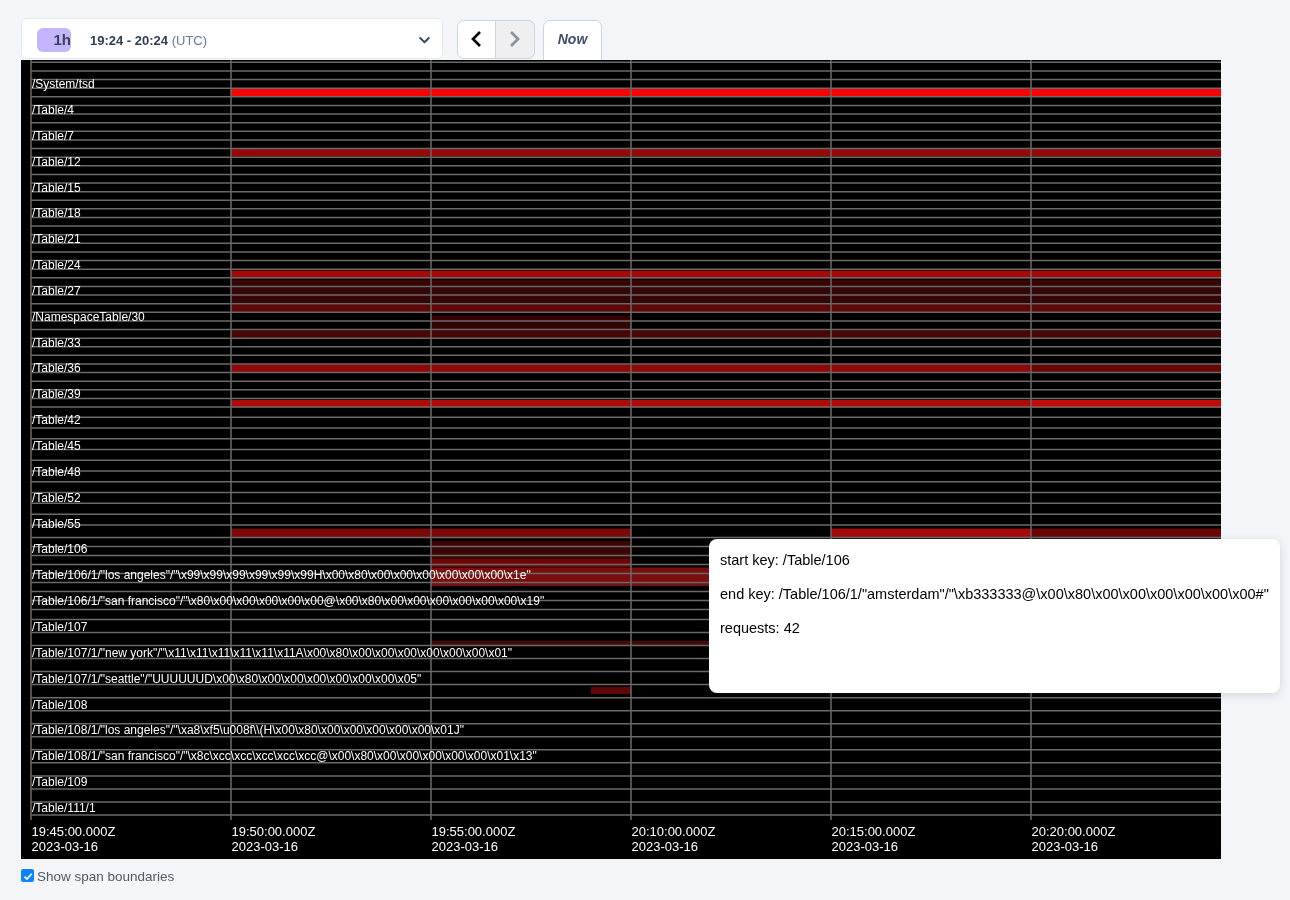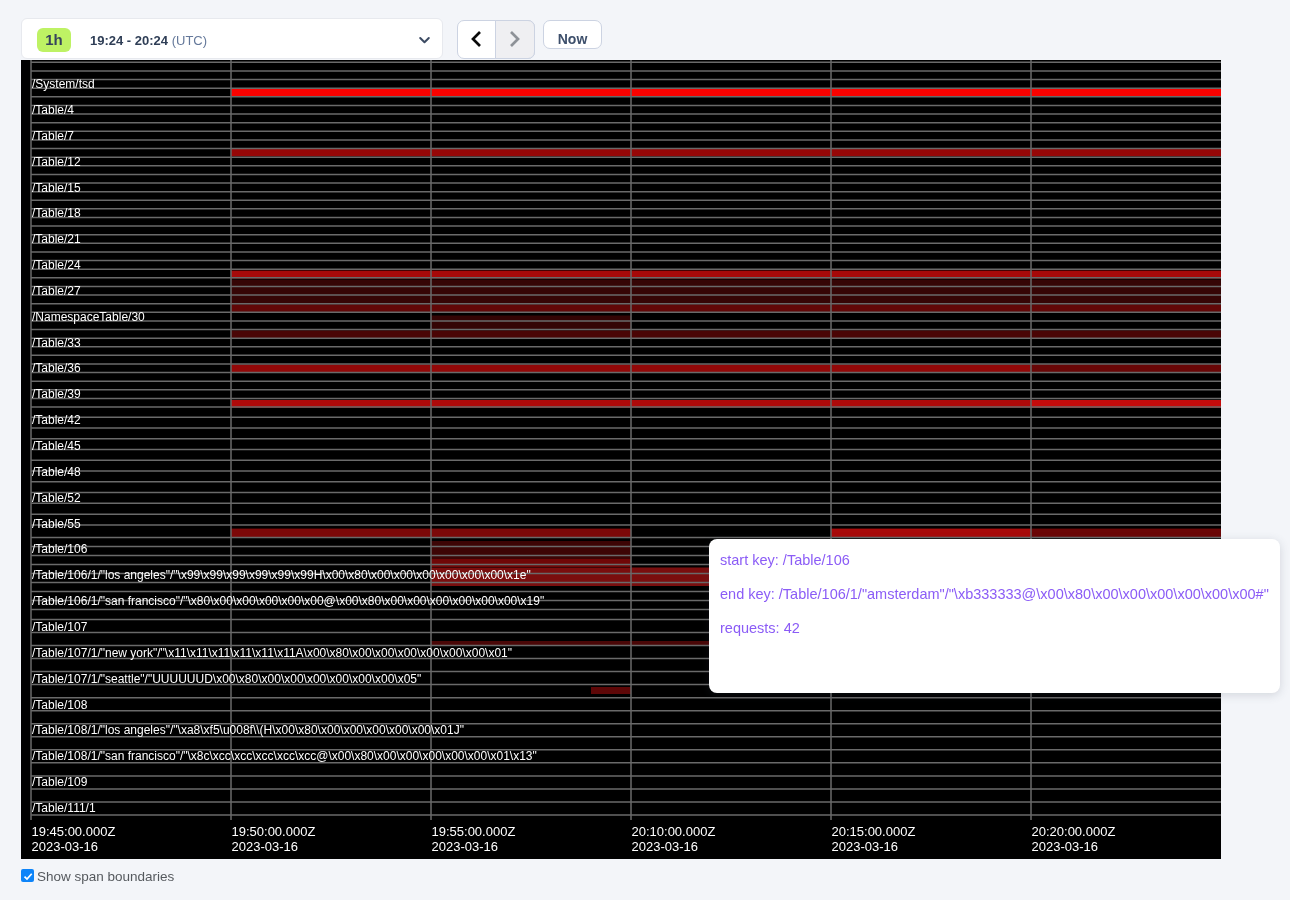--- a/index.html
+++ b/index.html
@@ -1,23 +1,23 @@
 <!DOCTYPE html>
 <html><head><meta charset="utf-8"><style>
 * { margin:0; padding:0; box-sizing:border-box; }
 html,body { width:1290px; height:900px; background:#f3f5f9; font-family:"Liberation Sans", sans-serif; overflow:hidden; }
 .abs { position:absolute; }
 #selbox { left:21px; top:18px; width:422px; height:41px; background:#fff; border:1px solid #e7e9ee; border-radius:6px; }
-#badge { left:37px; top:28px; width:34px; height:24px; background:#bef264; border-radius:6px; color:#36435c; font-weight:bold; font-size:15px; text-align:center; line-height:24px; }
+#badge { left:37px; top:28px; width:34px; height:24px; background:#c4b5fd; border-radius:6px; color:#36435c; font-weight:bold; font-size:15px; text-align:right; line-height:24px; }
 #trange { left:90px; top:32.5px; font-size:13px; font-weight:bold; color:#2f3e56; }
 #trange span { font-weight:normal; color:#64789a; }
 #grp { left:457px; top:20px; width:78px; height:39px; background:#fff; border:1px solid #ccd3e2; border-radius:7px; overflow:hidden; }
 #grpr { left:495px; top:20px; width:40px; height:39px; background:#efeff2; border:1px solid #ccd3e2; border-radius:0 7px 7px 0; }
-#nowbtn { left:543px; top:20px; width:59px; height:29px; background:#fff; border:1px solid #ccd3e2; border-radius:7px; color:#3d4f6b; font-weight:bold; font-size:14px; text-align:center; line-height:37px; }
-#tooltip { left:709px; top:539px; width:571px; height:154px; background:#fff; border-radius:8px; box-shadow:0 2px 10px rgba(60,70,90,.18); color:#8b5cf6; font-size:14.5px; padding:4px 0 18px 11px; }
+#nowbtn { left:543px; top:20px; width:59px; height:49px; background:#fff; border:1px solid #ccd3e2; border-radius:7px; color:#3d4f6b; font-weight:bold; font-size:14px; text-align:center; line-height:37px;font-style:italic; }
+#tooltip { left:709px; top:539px; width:571px; height:154px; background:#fff; border-radius:8px; box-shadow:0 2px 10px rgba(60,70,90,.18); color:#000000; font-size:14.5px; padding:4px 0 18px 11px; }
 .ttl { height:34px; line-height:34px; white-space:pre; }
 #cb { left:21px; top:869px; width:13px; height:13px; background:#0d84f9; border-radius:2px; }
 #cblab { left:37px; top:868.5px; font-size:13.5px; color:#55595e; }
 </style></head>
 <body>
 <div id="selbox" class="abs"></div>
 <div id="badge" class="abs">1h</div>
 <div id="trange" class="abs">19:24 - 20:24 <span>(UTC)</span></div>
 <svg class="abs" style="left:417.5px;top:35.5px" width="13" height="9" viewBox="0 0 13 9">
     <path d="M2.2 2 L6.5 6.3 L10.8 2" stroke="#3c4b63" stroke-width="2" fill="none" stroke-linecap="round" stroke-linejoin="round"></path>

